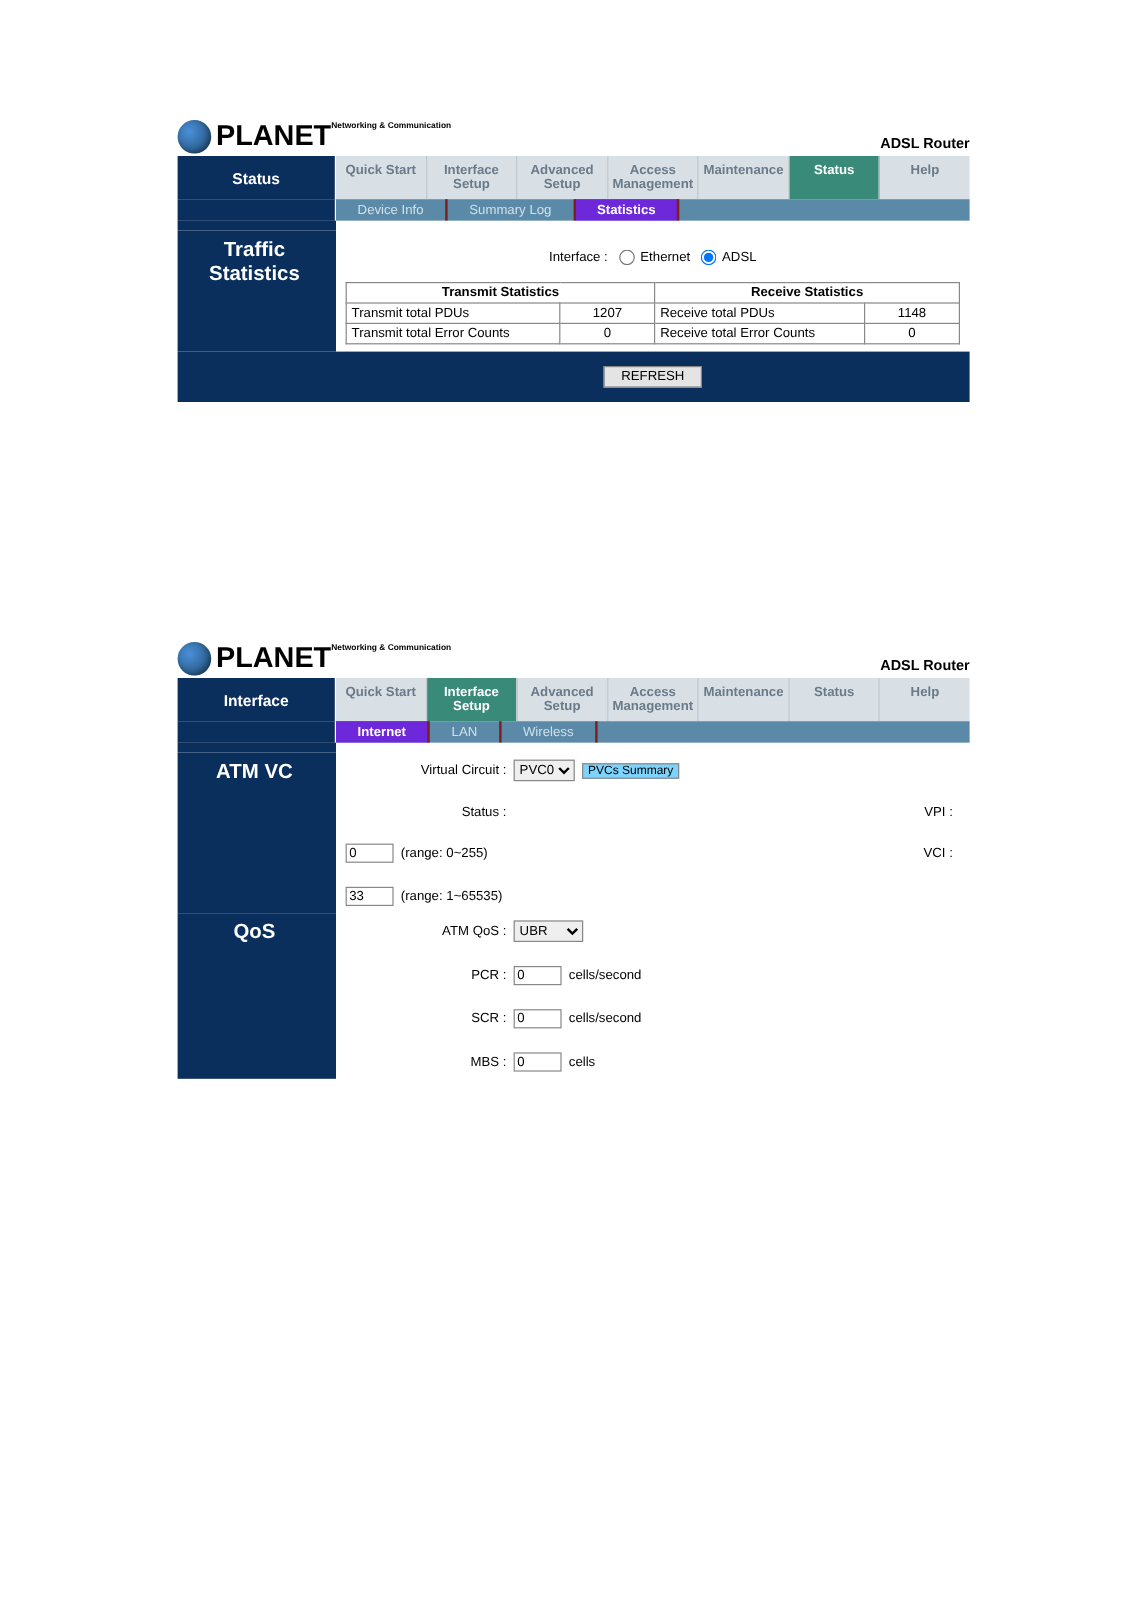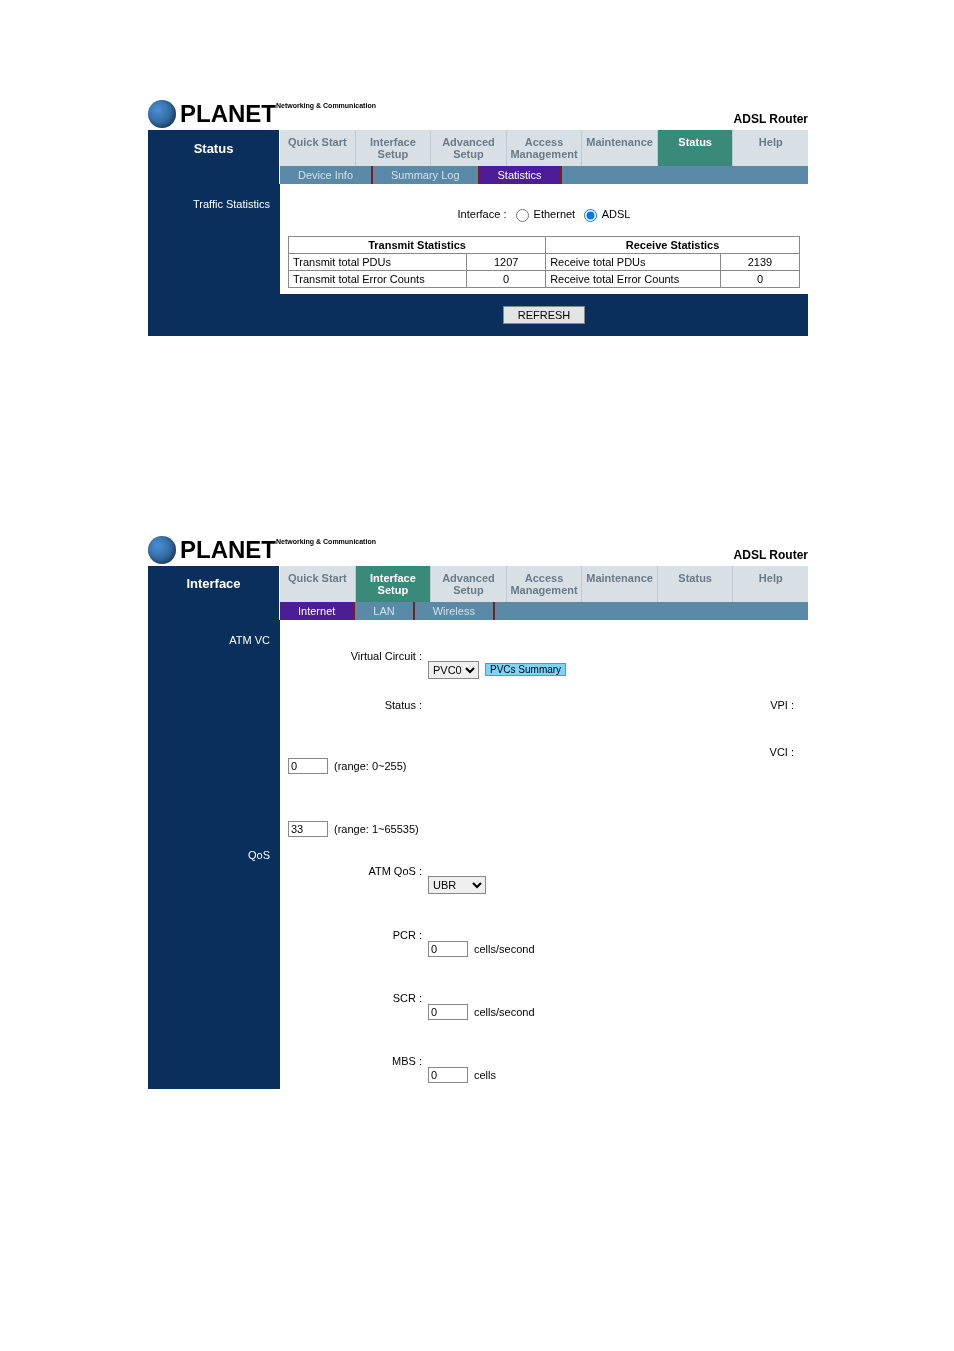--- a/index.html
+++ b/index.html
@@ -110,22 +110,23 @@
     background: #5a8aa8;
   }
   .subnav-tab {
     padding: 3px 18px;
     font-size: 11px;
     color: #d0e0ea;
     border-right: 2px solid #7f1d1d;
     cursor: pointer;
   }
   .subnav-tab.active {
-    background: #4c1d95;
+    background: #6d28d9;
     color: #fff;
+    font-weight: bold;
   }
   .spacer-row {
     display:flex;
     width:100%;
   }
   .spacer-side {
     width:132px;
     background:#0a2f5c;
     box-sizing:border-box;
   }
@@ -138,23 +139,23 @@
     display: flex;
     width: 100%;
   }
   .content-side {
     width: 132px;
     background: #0a2f5c;
     box-sizing: border-box;
   }
   .side-label {
     color: #fff;
-    font-weight: normal;
-    font-size: 11px;
-    text-align: right;
+    font-weight: bold;
+    font-size: 17px;
+    text-align: center;
     padding: 6px 10px 6px 6px;
   }
   .content-main {
     flex: 1;
     background: #fff;
     padding: 6px 8px;
     box-sizing: border-box;
   }
   .iface-line {
     text-align:center;
@@ -211,21 +212,21 @@
   }
   
   .form-grid {
     display:grid;
     grid-template-columns: 140px auto;
     row-gap: 20px;
     align-items:center;
     font-size:11px;
   }
   .form-grid .lbl { text-align:right; padding-right:6px;}
-  .form-grid .ctl { display:flex; align-items:center; gap:6px;margin-top:27px;}
+  .form-grid .ctl { display:flex; align-items:center; gap:6px;}
   .form-grid input[type=text]{
     font-size:11px;
     width:40px;
     padding:0 2px;
     border:1px solid #888;
     height:16px;
     box-sizing:border-box;
   }
   .form-grid select{
     font-size:11px;
@@ -294,21 +295,21 @@
         <table class="stats">
           <tbody>
               <tr>
             <th colspan="2">Transmit Statistics</th>
             <th colspan="2">Receive Statistics</th>
           </tr>
           <tr>
             <td>Transmit total PDUs</td>
             <td class="val">1207</td>
             <td>Receive total PDUs</td>
-            <td class="val">2139</td>
+            <td class="val">1148</td>
           </tr>
           <tr>
             <td>Transmit total Error Counts</td>
             <td class="val">0</td>
             <td>Receive total Error Counts</td>
             <td class="val">0</td>
           </tr>
         </tbody>
           </table>
       </div>

